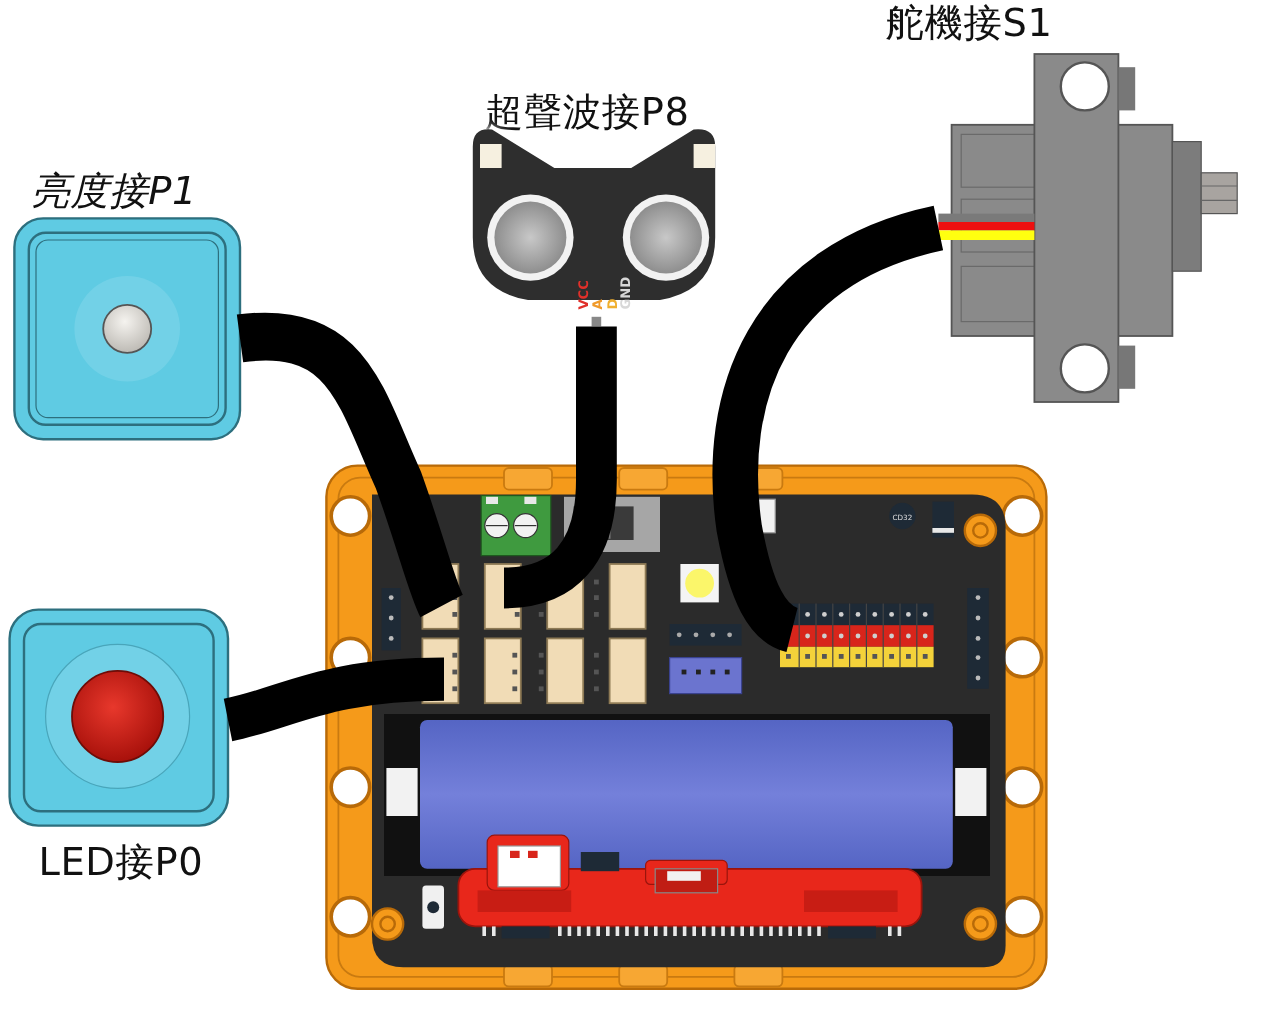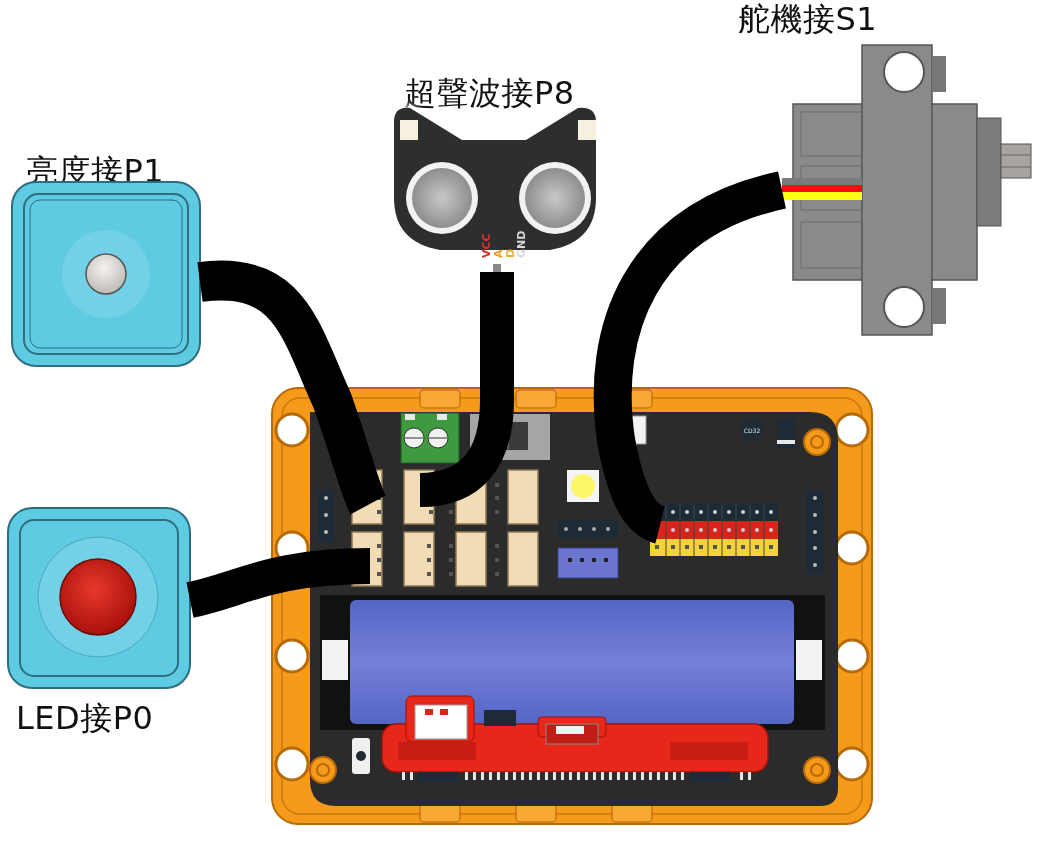--- a/index.html
+++ b/index.html
@@ -3,24 +3,24 @@
 <meta charset="utf-8">
 <style>
   html,body{margin:0;padding:0;background:#ffffff;}
   body{width:1054px;height:861px;position:relative;overflow:hidden;font-family:"DejaVu Sans",sans-serif;}
   .label{position:absolute;font-size:32px;color:#111;white-space:nowrap;letter-spacing:0.5px;}
   svg{position:absolute;left:0;top:0;}
 </style>
 </head>
 <body>
 
-<div class="label" style="left:26px;top:150px;">亮度接P1</div>
+<div class="label" style="left:26px;top:138px;font-style:italic;">亮度接P1</div>
 <div class="label" style="left:404px;top:72px;">超聲波接P8</div>
 <div class="label" style="left:738px;top:-2px;">舵機接S1</div>
-<div class="label" style="left:16px;top:697px;">LED接P0</div>
+<div class="label" style="left:32px;top:697px;">LED接P0</div>
 
 <svg width="1054" height="861" viewBox="0 0 1054 861">
   <defs>
     <radialGradient id="ledGrad" cx="45%" cy="40%" r="60%">
       <stop offset="0%" stop-color="#e8382c"></stop>
       <stop offset="100%" stop-color="#a8110b"></stop>
     </radialGradient>
     <radialGradient id="knobGrad" cx="45%" cy="35%" r="70%">
       <stop offset="0%" stop-color="#f5f3ef"></stop>
       <stop offset="100%" stop-color="#b9b6b0"></stop>

